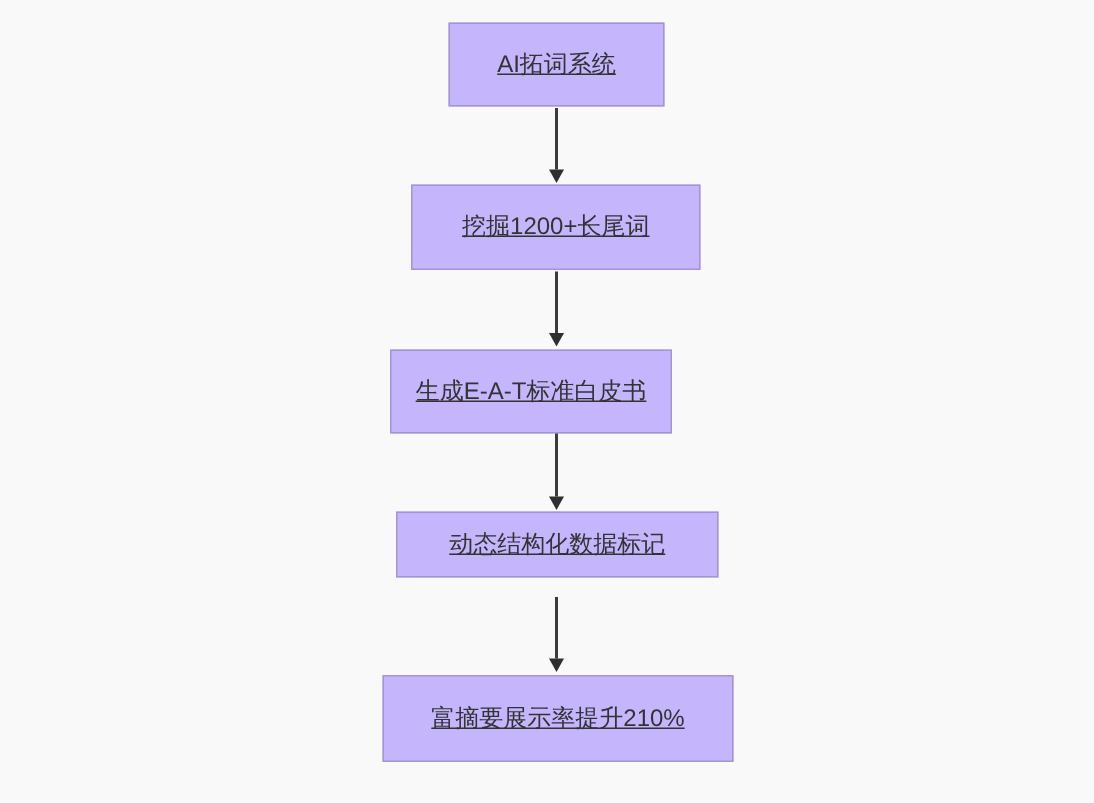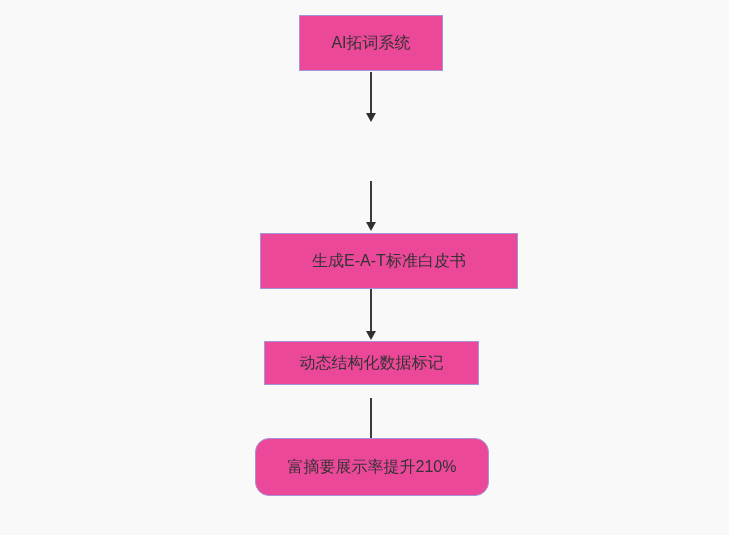--- a/index.html
+++ b/index.html
@@ -11,35 +11,36 @@
   .canvas {
     position: relative;
     width: 729px;
     height: 535px;
     background: #f9f9f9;
     overflow: hidden;
   }
   .node {
     position: absolute;
     box-sizing: border-box;
-    background: #ec4899;
+    background: #c4b5fd;
     border: 1px solid #a593d8;
     color: #333333;
     font-size: 16px;
     display: flex;
     align-items: center;
     justify-content: center;
     text-align: right;
     white-space: nowrap;
+    text-decoration: underline;
   }
   .n1 { left: 299px; top: 15px;  width: 144px; height: 56px; }
   .n2 { left: 274px; top: 123px; width: 193px; height: 57px; }
-  .n3 { left: 260px; top: 233px; width: 258px; height: 56px; }
+  .n3 { left: 260px; top: 233px; width: 188px; height: 56px; }
   .n4 { left: 264px; top: 341px; width: 215px; height: 44px; }
-  .n5 { left: 255px; top: 438px; width: 234px; height: 58px; border-radius: 14px; }
+  .n5 { left: 255px; top: 450px; width: 234px; height: 58px; }
 
   .edge {
     position: absolute;
     left: 365px;
     width: 12px;
     display: flex;
     flex-direction: column;
     align-items: center;
   }
   .e1 { top: 72px;  height: 50px; }
@@ -66,20 +67,23 @@
 
   <div class="node n1">
     <span>AI拓词系统</span>
   </div>
 
   <div class="edge e1">
     <div class="edge-line"></div>
     <div class="edge-head"></div>
   </div>
 
+  <div class="node n2">
+    <span>挖掘1200+长尾词</span>
+  </div>
 
   <div class="edge e2">
     <div class="edge-line"></div>
     <div class="edge-head"></div>
   </div>
 
   <div class="node n3">
     <span>生成E-A-T标准白皮书</span>
   </div>
 

